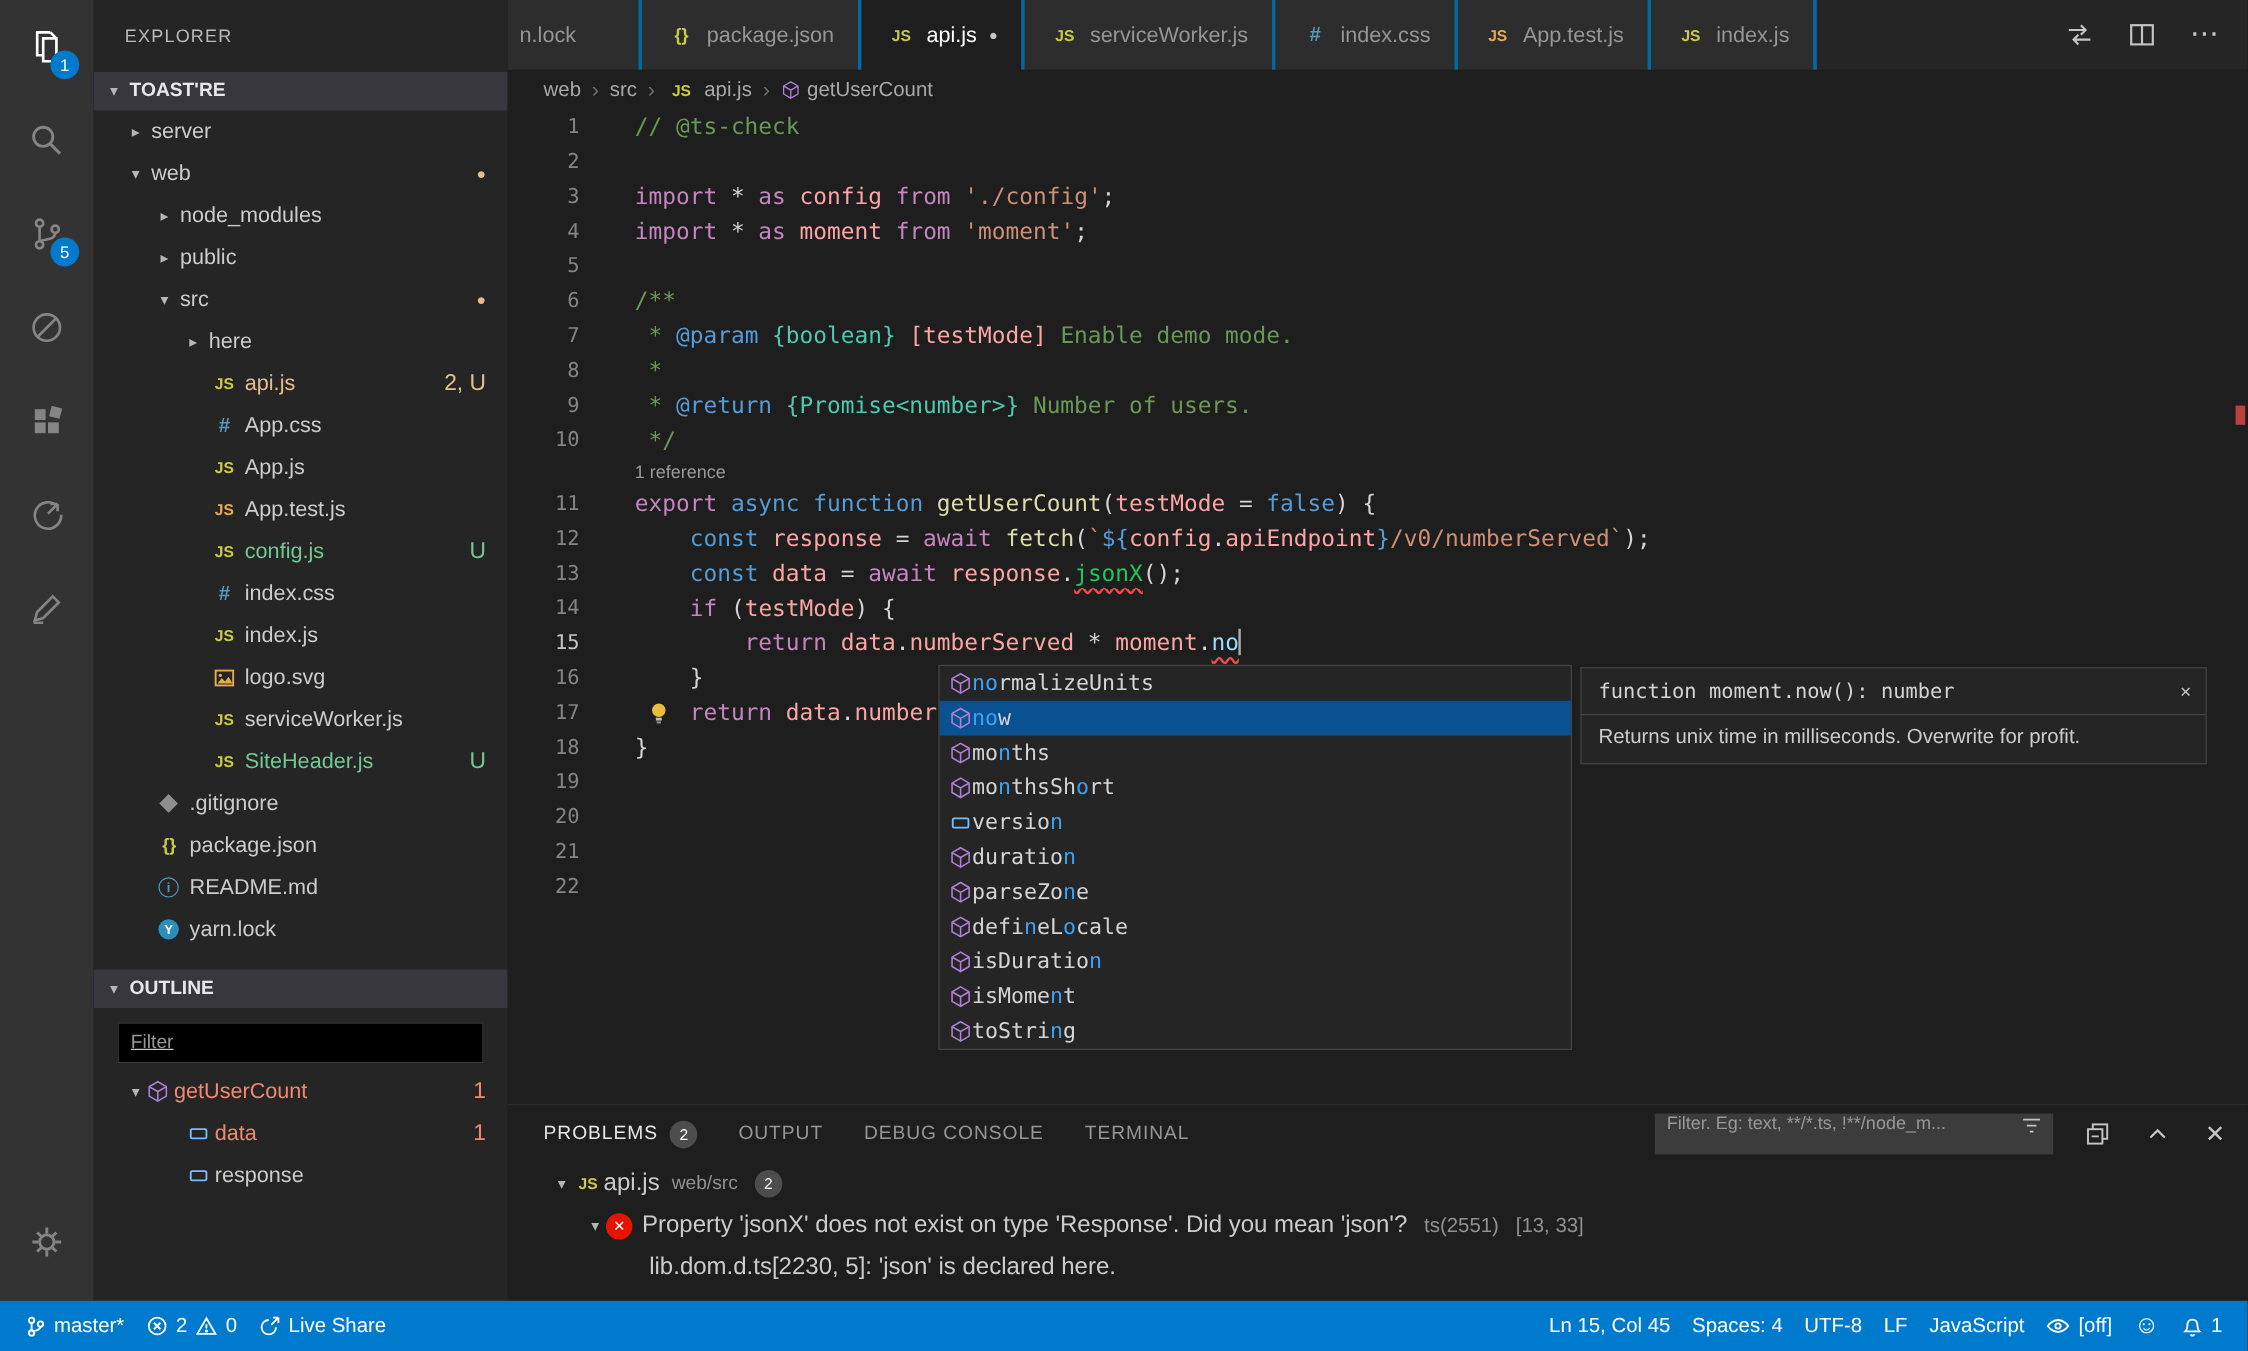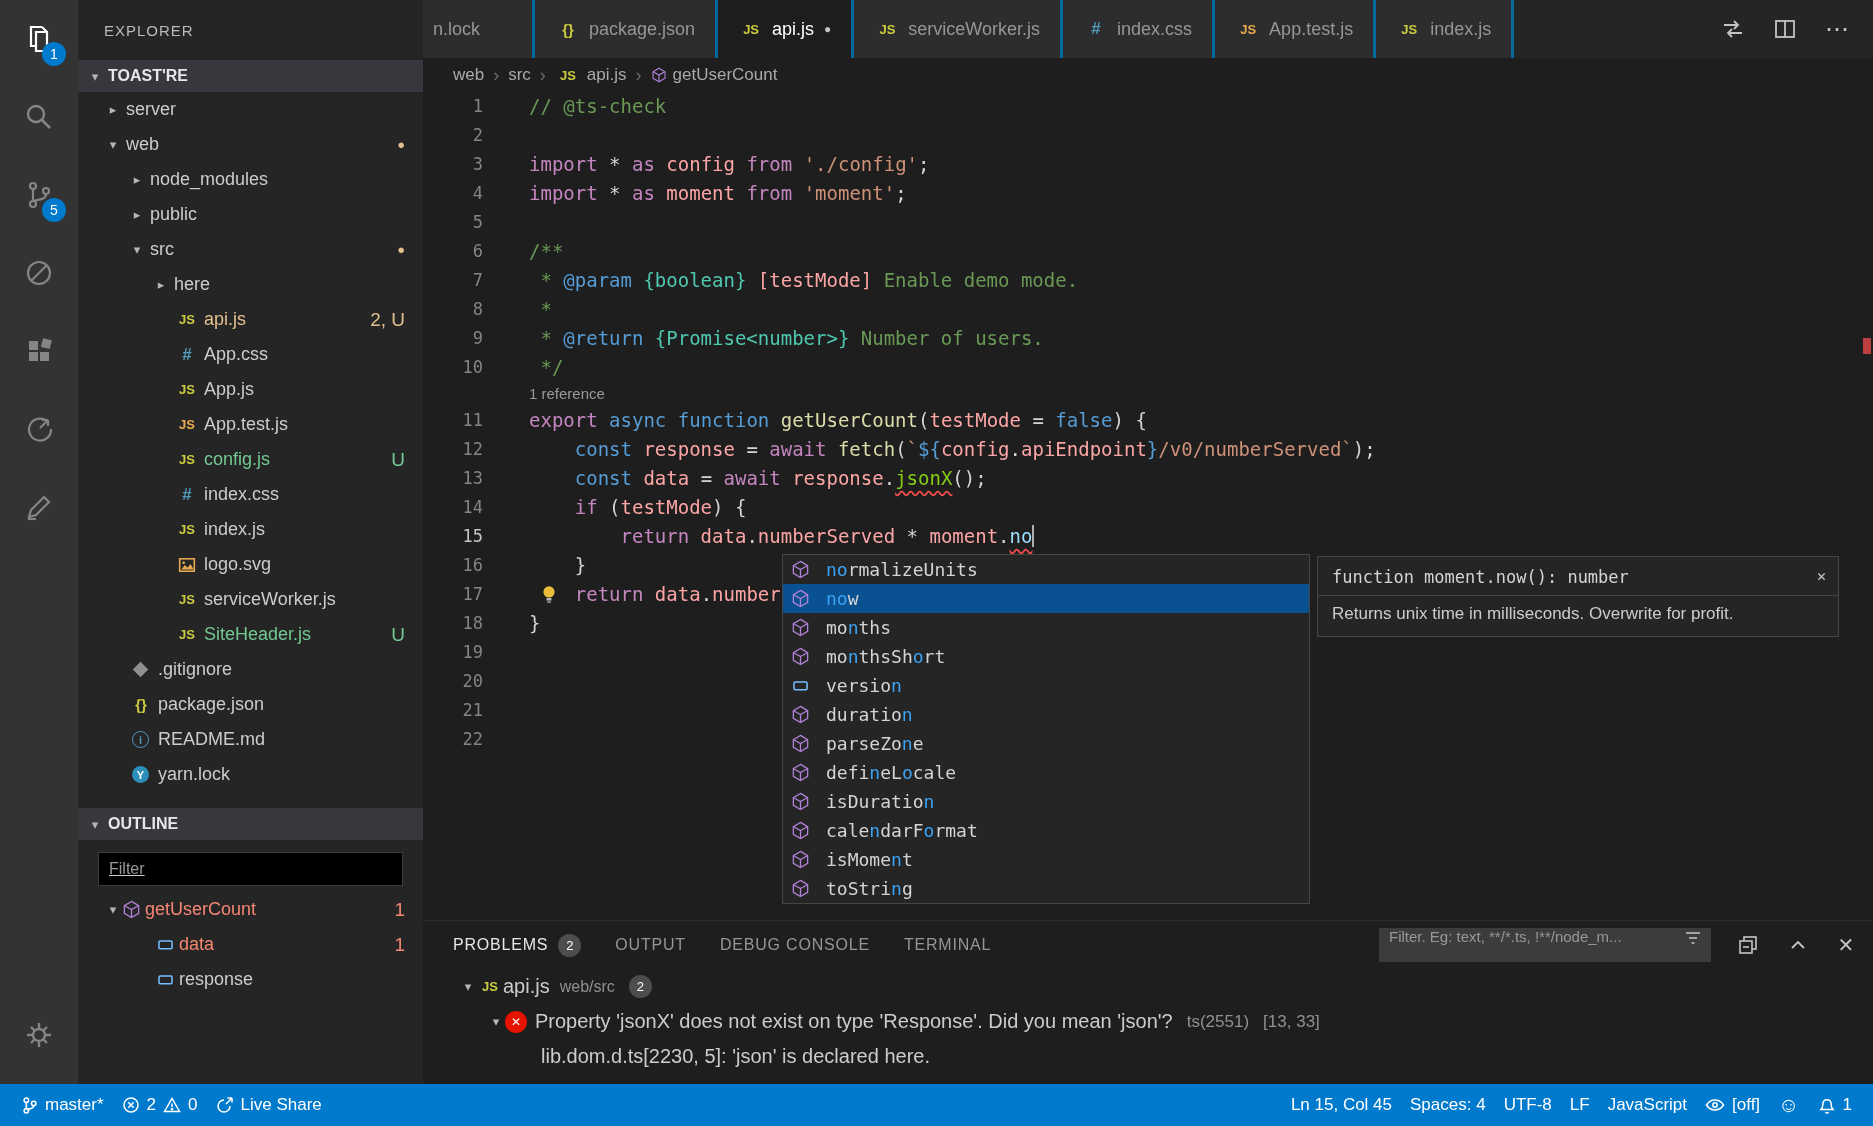--- a/index.html
+++ b/index.html
@@ -63,31 +63,31 @@
   .editor { position:absolute; left:0; right:0; top:92px; height:828px; overflow:hidden;
     font-family:"DejaVu Sans Mono","Liberation Mono",monospace; font-size:19px; color:#d4d4d4; }
   .line { height:29px; line-height:29px; display:flex; position:relative; white-space:pre; }
   .num { width:60px; flex:none; text-align:right; color:#858585; font-size:17px; }
   .num.activeln { color:#c6c6c6; }
   .ltext { margin-left:46px; white-space:pre; }
   .codelens { height:24px; line-height:24px; margin-left:106px; color:#999999; font-size:15px;
     font-family:"Liberation Sans",sans-serif; cursor:pointer; }
   .tk-cm{color:#6A9955} .tk-kw{color:#C586C0} .tk-kb{color:#569CD6} .tk-fn{color:#DCDCAA}
   .tk-vr{color:#fca5a5} .tk-st{color:#CE9178} .tk-tp{color:#4EC9B0} .tk-pl{color:#D4D4D4} .tk-dc{color:#569CD6}
-  .tk-fnsq{color:#84cc16; text-decoration:underline; text-decoration-style:wavy; text-decoration-color:#f14c4c; text-underline-offset:5px;}
+  .tk-fnsq{color:#22c55e; text-decoration:underline; text-decoration-style:wavy; text-decoration-color:#f14c4c; text-underline-offset:5px;}
   .tk-vrsq{color:#9CDCFE; text-decoration:underline; text-decoration-style:wavy; text-decoration-color:#f14c4c; text-underline-offset:5px;}
   .tk-cursor{display:inline-block; width:2px; height:22px; background:#aeafad; vertical-align:-4px;}
   .tk-hl{color:#3BA3F5}
   .bulb { position:absolute; left:116px; top:4px; cursor:pointer; }
   .ruler-mark { position:absolute; right:2px; top:246px; width:8px; height:16px; background:rgba(241,76,76,0.75); }
 
   
   .suggest { position:absolute; left:359px; top:554px; width:528px; background:#252526; border:1px solid #454545; z-index:10;
     font-family:"DejaVu Sans Mono","Liberation Mono",monospace; font-size:18px; }
-  .sg-row { height:29px; display:flex; align-items:center; gap:16px; padding-left:8px; color:#d4d4d4; cursor:pointer; white-space:pre; }
+  .sg-row { height:29px; display:flex; align-items:center; gap:0; padding-left:8px; color:#d4d4d4; cursor:pointer; white-space:pre; }
   .sg-row.selected { background:#0a5191; }
   .cube { width:19px; height:19px; fill:none; stroke:#B180D7; stroke-width:1.1; flex:none; }
   .fieldsvg { width:19px; height:19px; fill:none; stroke:#75BEFF; stroke-width:1.3; flex:none; }
 
   
   .docbox { position:absolute; left:894px; top:556px; width:522px; background:#252526; border:1px solid #454545; z-index:10; color:#cccccc; }
   .doc-head { display:flex; align-items:flex-start; padding:10px 12px 8px 14px; border-bottom:1px solid #454545;
     font-family:"DejaVu Sans Mono","Liberation Mono",monospace; font-size:17px; color:#d4d4d4; }
   .doc-close { margin-left:auto; color:#c5c5c5; font-size:15px; cursor:pointer; }
   .doc-body { padding:8px 14px 12px 14px; font-size:17px; }
@@ -472,24 +472,20 @@
             <path d="M8 1.2 14 4.7v6.6L8 14.8 2 11.3V4.7z"></path>
             <path d="M2.2 4.8 8 8.1l5.8-3.3M8 8.1v6.6"></path>
           </svg></span><span><span>defi</span><span class="tk-hl">n</span><span>eL</span><span class="tk-hl">o</span><span>cale</span></span></div>
     <div class="sg-row"><span><svg class="cube" viewBox="0 0 16 16">
             <path d="M8 1.2 14 4.7v6.6L8 14.8 2 11.3V4.7z"></path>
             <path d="M2.2 4.8 8 8.1l5.8-3.3M8 8.1v6.6"></path>
           </svg></span><span><span>isDuratio</span><span class="tk-hl">n</span></span></div>
     <div class="sg-row"><span><svg class="cube" viewBox="0 0 16 16">
             <path d="M8 1.2 14 4.7v6.6L8 14.8 2 11.3V4.7z"></path>
             <path d="M2.2 4.8 8 8.1l5.8-3.3M8 8.1v6.6"></path>
-          </svg></span><span><span>cale</span><span class="tk-hl">n</span><span>darF</span><span class="tk-hl">o</span><span>rmat</span></span></div>
-    <div class="sg-row"><span><svg class="cube" viewBox="0 0 16 16">
-            <path d="M8 1.2 14 4.7v6.6L8 14.8 2 11.3V4.7z"></path>
-            <path d="M2.2 4.8 8 8.1l5.8-3.3M8 8.1v6.6"></path>
           </svg></span><span><span>isMome</span><span class="tk-hl">n</span><span>t</span></span></div>
     <div class="sg-row"><span><svg class="cube" viewBox="0 0 16 16">
             <path d="M8 1.2 14 4.7v6.6L8 14.8 2 11.3V4.7z"></path>
             <path d="M2.2 4.8 8 8.1l5.8-3.3M8 8.1v6.6"></path>
           </svg></span><span><span>toStri</span><span class="tk-hl">n</span><span>g</span></span></div>
   </div>
 
   <div class="docbox">
     <div class="doc-head">
       <span>function moment.now(): number</span>

